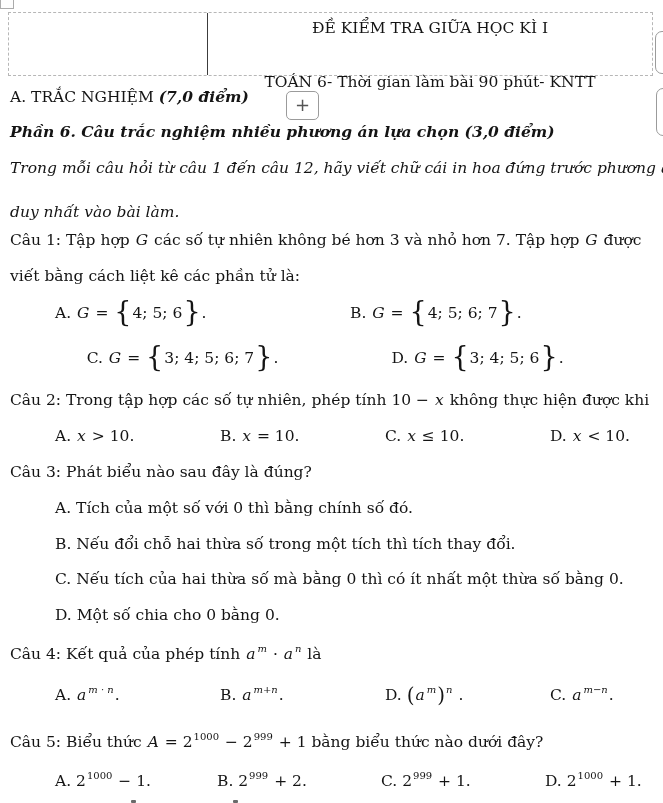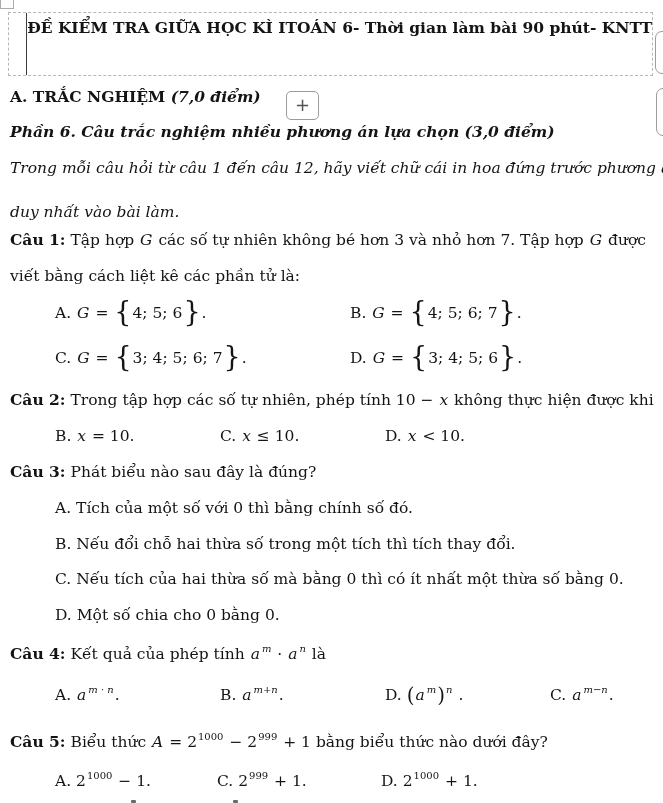--- a/index.html
+++ b/index.html
@@ -22,25 +22,26 @@
     width: 643px; height: 62px;
     border: 1px dashed #b7b7b7;
     display: flex;
   }
   .hcell-left {
     width: 198px;
     border-right: 1px solid #3c3c3c;
   }
   .hcell-right {
     flex: 1;
-    display: flex; 
+    display: flex; flex-direction: column;
     justify-content: space-between;
     text-align: center;
     padding: 2px 0 4px 0;
-    font-weight: bold;
+    font-weight: normal;
+    gap: 28px;
   }
   .hline { line-height: 26px; white-space: nowrap; }
   .corner-handle {
     position: absolute; left: 0px; top: -4px;
     width: 12px; height: 11px;
     background: #fdfdfd;
     border: 1px solid #ababab;
   }
   
   .plus-btn {
@@ -78,21 +79,21 @@
     display: flex;
     white-space: nowrap;
     line-height: 22px;
     gap: 40px;
   }
   .optrow .cell { width: 125px; white-space: nowrap; }
   .optrow .cell:first-child { margin-left: 45px; }
   .optrow.two-col .cell { width: 255px; }
   .optrow.braced { line-height: 36px; }
   
-  .b  { font-weight: bold; }
+  .b  { font-weight: normal; }
   .i  { font-style: italic; }
   .bi { font-weight: bold; font-style: italic; }
   .m  { font-style: italic; padding: 0 1px; }
   .sup   { font-size: 10px; vertical-align: 7px; padding: 0 1px; }
   .m.sup { font-style: italic; }
   .br {
     font-size: 27px; font-weight: 300;
     vertical-align: -3px; line-height: 0;
     padding: 0 1px;
   }
@@ -125,27 +126,28 @@
   <div class="line" style="top:121px;"><span class="bi">Phần 6. Câu trắc nghiệm nhiều phương án lựa chọn (3,0 điểm)</span></div>
   <div class="line" style="top:157px;"><span class="i">Trong mỗi câu hỏi từ câu 1 đến câu 12, hãy viết chữ cái in hoa đứng trước phương án đúng</span></div>
   <div class="line" style="top:201px;"><span class="i">duy nhất vào bài làm.</span></div>
 
   <div class="line" style="top:229px;"><span class="b">Câu 1:</span><span> Tập hợp </span><span class="m">G</span><span> các số tự nhiên không bé hơn 3 và nhỏ hơn 7. Tập hợp </span><span class="m">G</span><span> được</span></div>
   <div class="line" style="top:265px;"><span>viết bằng cách liệt kê các phần tử là:</span></div>
   <div class="optrow two-col braced" style="top:295px;">
     <div class="cell"><span>A. </span><span class="m">G</span><span> = </span><span class="br">{</span><span>4; 5; 6</span><span class="br">}</span><span>.</span></div>
     <div class="cell"><span>B. </span><span class="m">G</span><span> = </span><span class="br">{</span><span>4; 5; 6; 7</span><span class="br">}</span><span>.</span></div>
   </div>
-  <div class="optrow two-col braced" style="top:340px;">
+  <div class="optrow two-col braced" style="top:340px;text-align:center;">
     <div class="cell"><span>C. </span><span class="m">G</span><span> = </span><span class="br">{</span><span>3; 4; 5; 6; 7</span><span class="br">}</span><span>.</span></div>
     <div class="cell"><span>D. </span><span class="m">G</span><span> = </span><span class="br">{</span><span>3; 4; 5; 6</span><span class="br">}</span><span>.</span></div>
   </div>
 
   <div class="line" style="top:389px;"><span class="b">Câu 2:</span><span> Trong tập hợp các số tự nhiên, phép tính 10 − </span><span class="m">x</span><span>  không thực hiện được khi</span></div>
   <div class="optrow" style="top:425px;">
+    <div class="cell"><span>A. </span><span class="m">x</span><span> &gt; 10.</span></div>
     <div class="cell"><span>B. </span><span class="m">x</span><span> = 10.</span></div>
     <div class="cell"><span>C. </span><span class="m">x</span><span> ≤ 10.</span></div>
     <div class="cell"><span>D. </span><span class="m">x</span><span> &lt; 10.</span></div>
   </div>
 
   <div class="line" style="top:461px;"><span class="b">Câu 3:</span><span> Phát biểu nào sau đây là đúng?</span></div>
   <div class="line" style="top:497px; left:55px;"><span>A. Tích của một số với 0 thì bằng chính số đó.</span></div>
   <div class="line" style="top:533px; left:55px;"><span>B. Nếu đổi chỗ hai thừa số trong một tích thì tích thay đổi.</span></div>
   <div class="line" style="top:568px; left:55px;"><span>C. Nếu tích của hai thừa số mà bằng 0 thì có ít nhất một thừa số bằng 0.</span></div>
   <div class="line" style="top:604px; left:55px;"><span>D. Một số chia cho 0 bằng 0.</span></div>
@@ -154,20 +156,21 @@
   <div class="optrow" style="top:679px;">
     <div class="cell"><span>A. </span><span class="m">a</span><span class="m sup">m · n</span><span>.</span></div>
     <div class="cell"><span>B. </span><span class="m">a</span><span class="m sup">m+n</span><span>.</span></div>
     <div class="cell"><span>D. </span><span class="pr">(</span><span class="m">a</span><span class="m sup">m</span><span class="pr">)</span><span class="m sup">n</span><span> .</span></div>
     <div class="cell"><span>C. </span><span class="m">a</span><span class="m sup">m−n</span><span>.</span></div>
   </div>
 
   <div class="line" style="top:726px;"><span class="b">Câu 5:</span><span> Biểu thức </span><span class="m">A</span><span> = 2</span><span class="sup">1000</span><span> − 2</span><span class="sup">999</span><span> + 1 bằng biểu thức nào dưới đây?</span></div>
   <div class="optrow" style="top:765px;">
     <div class="cell" style="width:122px;"><span>A. 2</span><span class="sup">1000</span><span> − 1.</span></div>
+    <div class="cell" style="width:124px;"><span>B. 2</span><span class="sup">999</span><span> + 2.</span></div>
     <div class="cell" style="width:124px;"><span>C. 2</span><span class="sup">999</span><span> + 1.</span></div>
     <div class="cell"><span>D. 2</span><span class="sup">1000</span><span> + 1.</span></div>
   </div>
 
   <div class="speck s1"></div>
   <div class="speck s2"></div>
 
 </div>
 
 </body></html>

